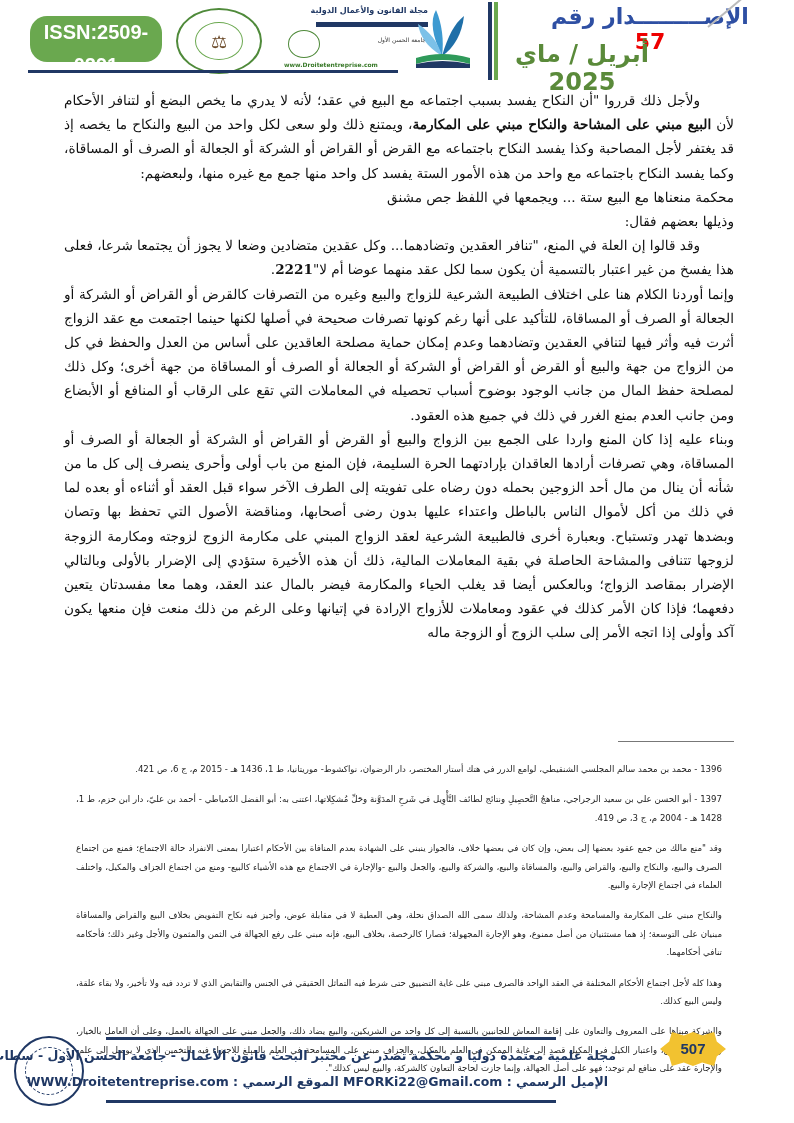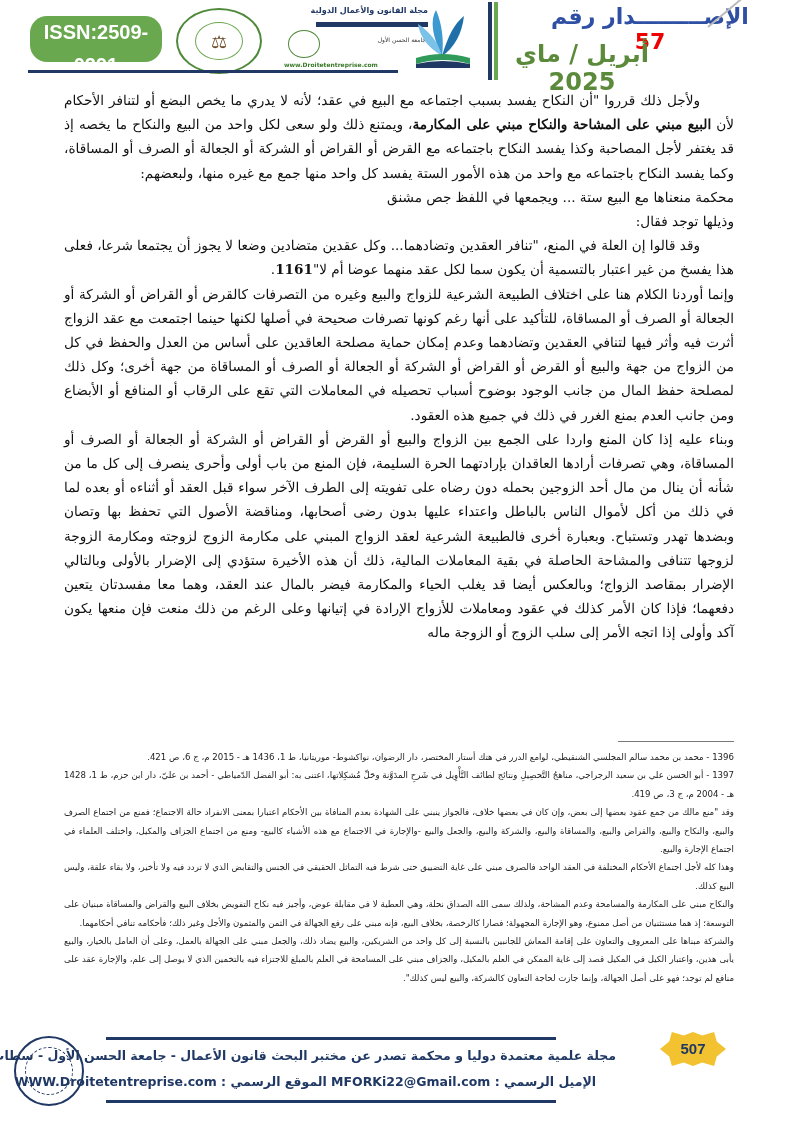--- a/index.html
+++ b/index.html
@@ -21,28 +21,28 @@
   .issue .num{color:#e00;}
   .date{position:absolute;left:482px;top:40px;width:200px;text-align:center;font-weight:bold;font-size:24px;color:#5a8a3a;direction:rtl;}
   .slash{position:absolute;left:708px;top:26px;width:60px;height:2px;background:#bbb;transform:rotate(-40deg);transform-origin:left center;}
   .hline{position:absolute;left:28px;top:70px;width:370px;height:3px;background:#203864;}
   .content{position:absolute;left:64px;top:88px;width:670px;direction:rtl;text-align:justify;font-family:"DejaVu Serif",serif;font-size:13.6px;line-height:24.2px;}
   .content p{margin:0;}
   .content .ind{text-indent:34px;}
   .content b{font-weight:bold;}
   .fnsep{position:absolute;left:618px;top:741px;width:116px;height:1px;background:#777;}
   .footnotes{position:absolute;left:64px;top:748px;width:670px;direction:rtl;text-align:justify;font-family:"DejaVu Sans",sans-serif;font-size:8.6px;line-height:18.4px;color:#222;}
-  .footnotes p{margin:0;}
+  .footnotes p{margin:12px;}
   .footer{position:absolute;left:0;top:1030px;width:794px;height:93px;}
   .flogo{position:absolute;left:14px;top:6px;width:70px;height:70px;border-radius:50%;border:2px solid #203864;box-sizing:border-box;display:flex;align-items:center;justify-content:center;}
   .flogo .in{width:46px;height:46px;border-radius:50%;border:1px dashed #203864;}
   .fline1{position:absolute;left:106px;top:7px;width:450px;height:3px;background:#203864;}
   .fline2{position:absolute;left:106px;top:70px;width:450px;height:3px;background:#203864;}
   .ftext1{position:absolute;left:106px;top:18px;width:510px;direction:rtl;text-align:right;font-size:12.5px;font-weight:bold;color:#203864;white-space:nowrap;}
-  .ftext2{position:absolute;left:106px;top:44px;width:490px;direction:rtl;text-align:right;font-size:12.5px;font-weight:bold;color:#203864;white-space:nowrap;}
+  .ftext2{position:absolute;left:106px;top:44px;width:490px;direction:rtl;text-align:right;font-size:12.5px;font-weight:bold;color:#203864;white-space:nowrap;padding-left:12px;}
   .pagebadge{position:absolute;left:660px;top:2px;width:66px;height:34px;}
   .pagebadge .star{position:absolute;left:0;top:0;width:66px;height:34px;background:#f2c230;clip-path:polygon(0 50%,14% 28%,18% 0,36% 10%,50% 0,64% 10%,82% 0,86% 28%,100% 50%,86% 72%,82% 100%,64% 90%,50% 100%,36% 90%,18% 100%,14% 72%);}
   .pagebadge .n{position:absolute;left:0;top:0;width:66px;height:34px;text-align:center;line-height:34px;font-weight:bold;font-size:15px;color:#203864;font-family:"Liberation Sans",sans-serif;}
 </style>
 </head>
 <body>
 
 <div class="header">
   <div class="issn">ISSN:2509-0291</div>
   <div class="seal">
@@ -69,33 +69,33 @@
     <span class="num">57</span>
   </div>
   <div class="date">أبريل / ماي 2025</div>
   <div class="slash"></div>
   <div class="hline"></div>
 </div>
 
 <div class="content">
   <p class="ind"><span>ولأجل ذلك قرروا "أن النكاح يفسد بسبب اجتماعه مع البيع في عقد؛ لأنه لا يدري ما يخص البضع أو لتنافر الأحكام لأن </span><b>البيع مبني على المشاحة والنكاح مبني على المكارمة</b><span>، ويمتنع ذلك ولو سعى لكل واحد من البيع والنكاح ما يخصه إذ قد يغتفر لأجل المصاحبة وكذا يفسد النكاح باجتماعه مع القرض أو القراض أو الشركة أو الجعالة أو الصرف أو المساقاة، وكما يفسد النكاح باجتماعه مع واحد من هذه الأمور الستة يفسد كل واحد منها جمع مع غيره منها، ولبعضهم:</span></p>
   <p>محكمة منعناها مع البيع ستة ... ويجمعها في اللفظ جص مشنق</p>
-  <p>وذيلها توجد فقال:</p>
-  <p class="ind"><span>وقد قالوا إن العلة في المنع، "تنافر العقدين وتضادهما... وكل عقدين متضادين وضعا لا يجوز أن يجتمعا شرعا، فعلى هذا يفسخ من غير اعتبار بالتسمية أن يكون سما لكل عقد منهما عوضا أم لا"</span><b>1161</b><span>.</span></p>
+  <p>وذيلها بعضهم فقال:</p>
+  <p class="ind"><span>وقد قالوا إن العلة في المنع، "تنافر العقدين وتضادهما... وكل عقدين متضادين وضعا لا يجوز أن يجتمعا شرعا، فعلى هذا يفسخ من غير اعتبار بالتسمية أن يكون سما لكل عقد منهما عوضا أم لا"</span><b>2221</b><span>.</span></p>
   <p>وإنما أوردنا الكلام هنا على اختلاف الطبيعة الشرعية للزواج والبيع وغيره من التصرفات كالقرض أو القراض أو الشركة أو الجعالة أو الصرف أو المساقاة، للتأكيد على أنها رغم كونها تصرفات صحيحة في أصلها لكنها حينما اجتمعت مع عقد الزواج أثرت فيه وأثر فيها لتنافي العقدين وتضادهما وعدم إمكان حماية مصلحة العاقدين على أساس من العدل والحفظ في كل من الزواج من جهة والبيع أو القرض أو القراض أو الشركة أو الجعالة أو الصرف أو المساقاة من جهة أخرى؛ وكل ذلك لمصلحة حفظ المال من جانب الوجود بوضوح أسباب تحصيله في المعاملات التي تقع على الرقاب أو المنافع أو الأبضاع ومن جانب العدم بمنع الغرر في ذلك في جميع هذه العقود.</p>
   <p>وبناء عليه إذا كان المنع واردا على الجمع بين الزواج والبيع أو القرض أو القراض أو الشركة أو الجعالة أو الصرف أو المساقاة، وهي تصرفات أرادها العاقدان بإرادتهما الحرة السليمة، فإن المنع من باب أولى وأحرى ينصرف إلى كل ما من شأنه أن ينال من مال أحد الزوجين بحمله دون رضاه على تفويته إلى الطرف الآخر سواء قبل العقد أو أثناءه أو بعده لما في ذلك من أكل لأموال الناس بالباطل واعتداء عليها بدون رضى أصحابها، ومناقضة الأصول التي تحفظ بها وتصان وبضدها تهدر وتستباح. وبعبارة أخرى فالطبيعة الشرعية لعقد الزواج المبني على مكارمة الزوج لزوجته ومكارمة الزوجة لزوجها تتنافى والمشاحة الحاصلة في بقية المعاملات المالية، ذلك أن هذه الأخيرة ستؤدي إلى الإضرار بالأولى وبالتالي الإضرار بمقاصد الزواج؛ وبالعكس أيضا قد يغلب الحياء والمكارمة فيضر بالمال عند العقد، وهما معا مفسدتان يتعين دفعهما؛ فإذا كان الأمر كذلك في عقود ومعاملات للأزواج الإرادة في إتيانها وعلى الرغم من ذلك منعت فإن منعها يكون آكد وأولى إذا اتجه الأمر إلى سلب الزوج أو الزوجة ماله</p>
 </div>
 
 <div class="fnsep"></div>
 <div class="footnotes">
   <p>1396 - محمد بن محمد سالم المجلسي الشنقيطي، لوامع الدرر في هتك أستار المختصر، دار الرضوان، نواكشوط- موريتانيا، ط 1، 1436 هـ - 2015 م، ج 6، ص 421.</p>
   <p>1397 - أبو الحسن علي بن سعيد الرجراجي، مناهجُ التَّحصِيلِ ونتائج لطائف التَّأْوِيل في شَرحِ المدَوَّنة وحَلِّ مُشكِلاتها، اعتنى به: أبو الفضل الدّمياطي - أحمد بن عليّ، دار ابن حزم، ط 1، 1428 هـ - 2004 م، ج 3، ص 419.</p>
   <p>وقد "منع مالك من جمع عقود بعضها إلى بعض، وإن كان في بعضها خلاف، فالجواز ينبني على الشهادة بعدم المنافاة بين الأحكام اعتبارا بمعنى الانفراد حالة الاجتماع؛ فمنع من اجتماع الصرف والبيع، والنكاح والبيع، والقراض والبيع، والمساقاة والبيع، والشركة والبيع، والجعل والبيع -والإجارة في الاجتماع مع هذه الأشياء كالبيع- ومنع من اجتماع الجزاف والمكيل، واختلف العلماء في اجتماع الإجارة والبيع.</p>
+  <p>والنكاح مبني على المكارمة والمسامحة وعدم المشاحة، ولذلك سمى الله الصداق نحلة، وهي العطية لا في مقابلة عوض، وأجيز فيه نكاح التفويض بخلاف البيع والقراض والمساقاة مبنيان على التوسعة؛ إذ هما مستثنيان من أصل ممنوع، وهو الإجارة المجهولة؛ فصارا كالرخصة، بخلاف البيع، فإنه مبني على رفع الجهالة في الثمن والمثمون والأجل وغير ذلك؛ فأحكامه تنافي أحكامهما.</p>
   <p>وهذا كله لأجل اجتماع الأحكام المختلفة في العقد الواحد فالصرف مبني على غاية التضييق حتى شرط فيه التماثل الحقيقي في الجنس والتقابض الذي لا تردد فيه ولا تأخير، ولا بقاء علقة، وليس البيع كذلك.</p>
-  <p>والنكاح مبني على المكارمة والمسامحة وعدم المشاحة، ولذلك سمى الله الصداق نحلة، وهي العطية لا في مقابلة عوض، وأجيز فيه نكاح التفويض بخلاف البيع والقراض والمساقاة مبنيان على التوسعة؛ إذ هما مستثنيان من أصل ممنوع، وهو الإجارة المجهولة؛ فصارا كالرخصة، بخلاف البيع، فإنه مبني على رفع الجهالة في الثمن والمثمون والأجل وغير ذلك؛ فأحكامه تنافي أحكامهما.</p>
   <p>والشركة مبناها على المعروف والتعاون على إقامة المعاش للجانبين بالنسبة إلى كل واحد من الشريكين، والبيع يضاد ذلك، والجعل مبني على الجهالة بالعمل، وعلى أن العامل بالخيار، والبيع يأبى هذين، واعتبار الكيل في المكيل قصد إلى غاية الممكن في العلم بالمكيل، والجزاف مبني على المسامحة في العلم بالمبلغ للاجتزاء فيه بالتخمين الذي لا يوصل إلى علم، والإجارة عقد على منافع لم توجد؛ فهو على أصل الجهالة، وإنما جازت لحاجة التعاون كالشركة، والبيع ليس كذلك".</p>
 </div>
 
 <div class="footer">
   <div class="flogo">
       <div class="in"></div>
     </div>
   <div class="fline1"></div>
   <div class="pagebadge">
     <div class="star"></div>

